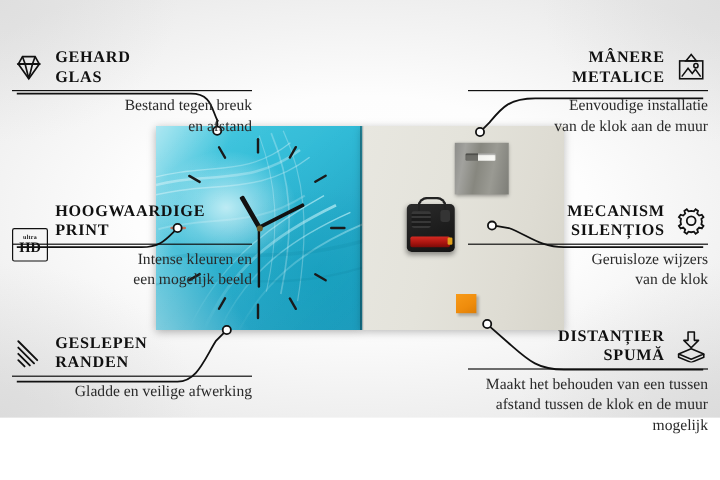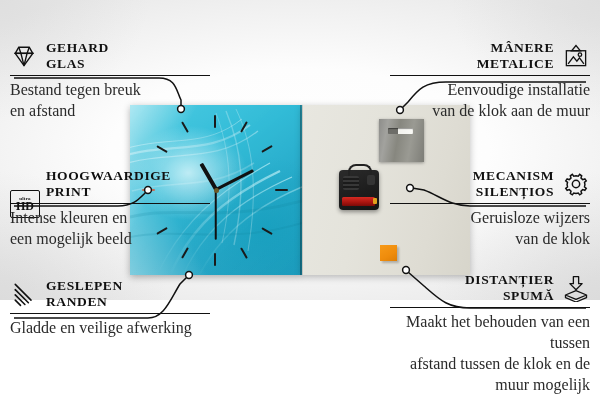--- a/index.html
+++ b/index.html
@@ -3,21 +3,21 @@
 <meta charset="utf-8">
 <style>
   html,body{margin:0;padding:0;}
   body{
     width:600px;height:400px;overflow:hidden;
     font-family:"Liberation Serif",serif;
     background:#ffffff;
     position:relative;
   }
   #stage{
-    position:absolute;inset:0;width:600px;height:300px;
+    position:absolute;inset:0;width:600px;height:348px;
     background:
       radial-gradient(ellipse 70% 60% at 50% 50%, #ffffff 0%, #fdfdfd 45%, #f3f3f3 72%, #e9e9e9 100%);
   }
   .corner-shade{position:absolute;pointer-events:none;}
   .cs-tl{left:0;top:0;width:150px;height:120px;background:radial-gradient(ellipse at 0% 0%, rgba(200,200,200,.30), rgba(200,200,200,0) 70%);}
   .cs-tr{right:0;top:0;width:150px;height:120px;background:radial-gradient(ellipse at 100% 0%, rgba(200,200,200,.30), rgba(200,200,200,0) 70%);}
   .cs-bl{left:0;bottom:0;width:170px;height:130px;background:radial-gradient(ellipse at 0% 100%, rgba(195,195,195,.35), rgba(195,195,195,0) 70%);}
   .cs-br{right:0;bottom:0;width:170px;height:130px;background:radial-gradient(ellipse at 100% 100%, rgba(195,195,195,.35), rgba(195,195,195,0) 70%);}
 
   
@@ -99,21 +99,21 @@
   .co-left{left:10px;text-align:left;}
   .co-right{right:10px;text-align:right;}
 
   .co-head{display:flex;align-items:center;gap:8px;}
   .co-right .co-head{flex-direction:row-reverse;}
   .co-title{
     font-size:13.5px;font-weight:bold;letter-spacing:.6px;color:#101010;
     line-height:1.15;text-transform:uppercase;
   }
   .co-rule{height:1.4px;background:#111;margin:4px 0 4px 0;}
-  .co-sub{font-size:16px;color:#2a2a2a;line-height:1.3;}
+  .co-sub{font-size:13px;color:#2a2a2a;line-height:1.3;text-align:right;}
   .ico{width:28px;height:28px;flex:0 0 28px;display:block;}
   .ico svg{display:block;width:28px;height:28px;}
 
   #c-glas{top:40px;}
   #c-print{top:168px;}
   #c-randen{top:278px;}
   #c-manere{top:40px;}
   #c-mecanism{top:168px;}
   #c-distantier{top:272px;}
 

